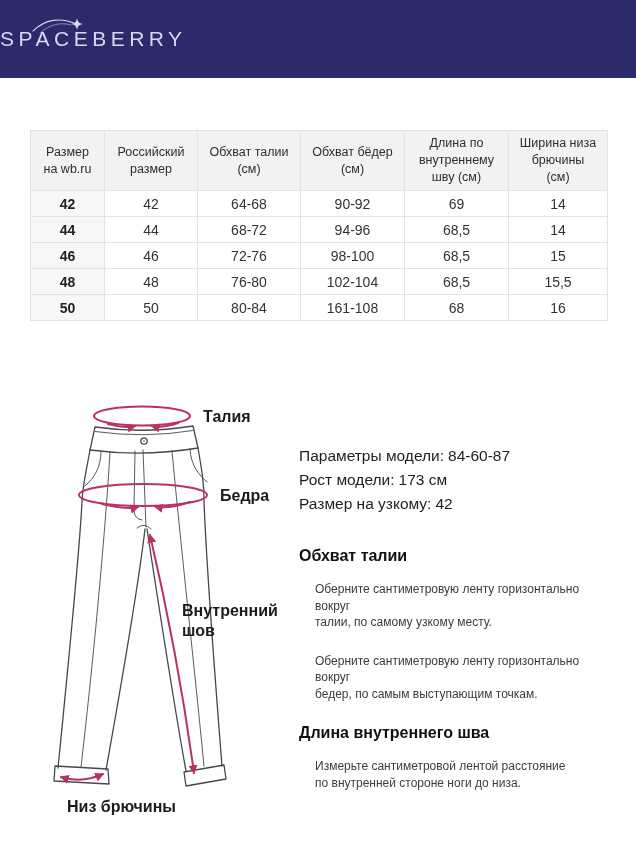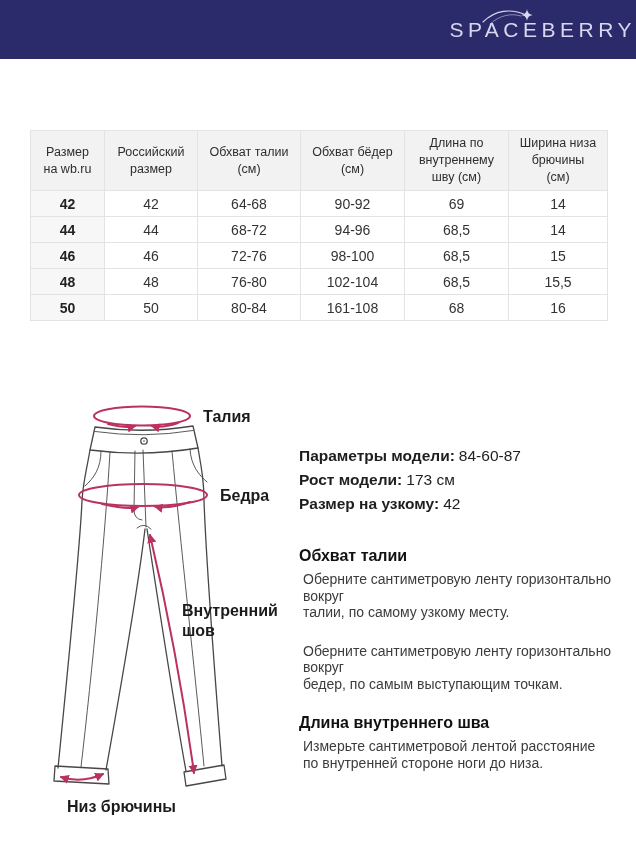--- a/index.html
+++ b/index.html
@@ -8,22 +8,22 @@
     --logo-text:#d9d6ee;
   }
   *{box-sizing:border-box;}
   html,body{margin:0;padding:0;}
   body{
     width:636px;height:848px;position:relative;overflow:hidden;
     background:#ffffff;font-family:"Liberation Sans",sans-serif;
   }
   
   .site-header{
-    height:59px;background:var(--header-bg);
-    display:flex;align-items:center;justify-content:flex-end;
+    height:78px;background:var(--header-bg);
+    display:flex;align-items:center;justify-content:flex-start;
   }
   .logo{
     position:relative;color:var(--logo-text);
     font-size:21px;letter-spacing:4.5px;font-weight:400;
   }
   .comet{position:absolute;left:50%;margin-left:-62px;top:-14px;width:56px;height:28px;}
   .comet .arc{fill:none;stroke:var(--logo-text);stroke-width:1.1;stroke-linecap:round;}
   .comet .arc2{fill:none;stroke:var(--logo-text);stroke-width:0.7;stroke-linecap:round;opacity:.8;}
   .comet .star{fill:var(--logo-text);}
   
@@ -45,25 +45,25 @@
   
   .diagram{position:absolute;left:10px;top:383px;width:280px;height:455px;}
   .outline{fill:none;stroke:#474747;stroke-width:1.3;stroke-linecap:round;stroke-linejoin:round;}
   .thin{stroke-width:0.9;}
   .pk{fill:none;stroke:var(--accent-pink);stroke-width:2;stroke-linecap:round;}
   .pkfill{fill:var(--accent-pink);}
   .dlabel{font-size:16px;font-weight:600;fill:#1b1b1b;font-family:"Liberation Sans",sans-serif;}
   
   .model-info{position:absolute;left:299px;top:444px;font-size:15.5px;color:#1e1e1e;}
   .model-info .line{line-height:24px;}
-  .model-info b{font-weight:700;margin-right:4px;}
+  .model-info b{font-weight:400;margin-right:4px;}
   .guide{position:absolute;left:299px;top:547px;width:328px;}
   .gsec + .gsec{margin-top:22px;}
   .gsec h3{margin:0 0 6px;font-size:16px;font-weight:700;color:#111;}
-  .gsec p{margin:4px;font-size:14px;line-height:16.5px;color:#3c3c3c;white-space:pre-line;}
+  .gsec p{margin:16px;font-size:12px;line-height:16.5px;color:#3c3c3c;white-space:pre-line;}
 </style>
 </head>
 <body>
 
 <header class="site-header">
   <div class="logo">
     <svg class="comet" viewBox="0 0 56 28" aria-hidden="true">
       <path class="arc" d="M2,18 C14,6 30,4 45,11"></path>
       <path class="arc2" d="M9,20 C19,11 30,9 40,12"></path>
       <path class="star" d="M46,5 C46.7,9 48.2,10.4 52,11 C48.2,11.6 46.7,13 46,17 C45.3,13 43.8,11.6 40,11 C43.8,10.4 45.3,9 46,5 Z"></path>

